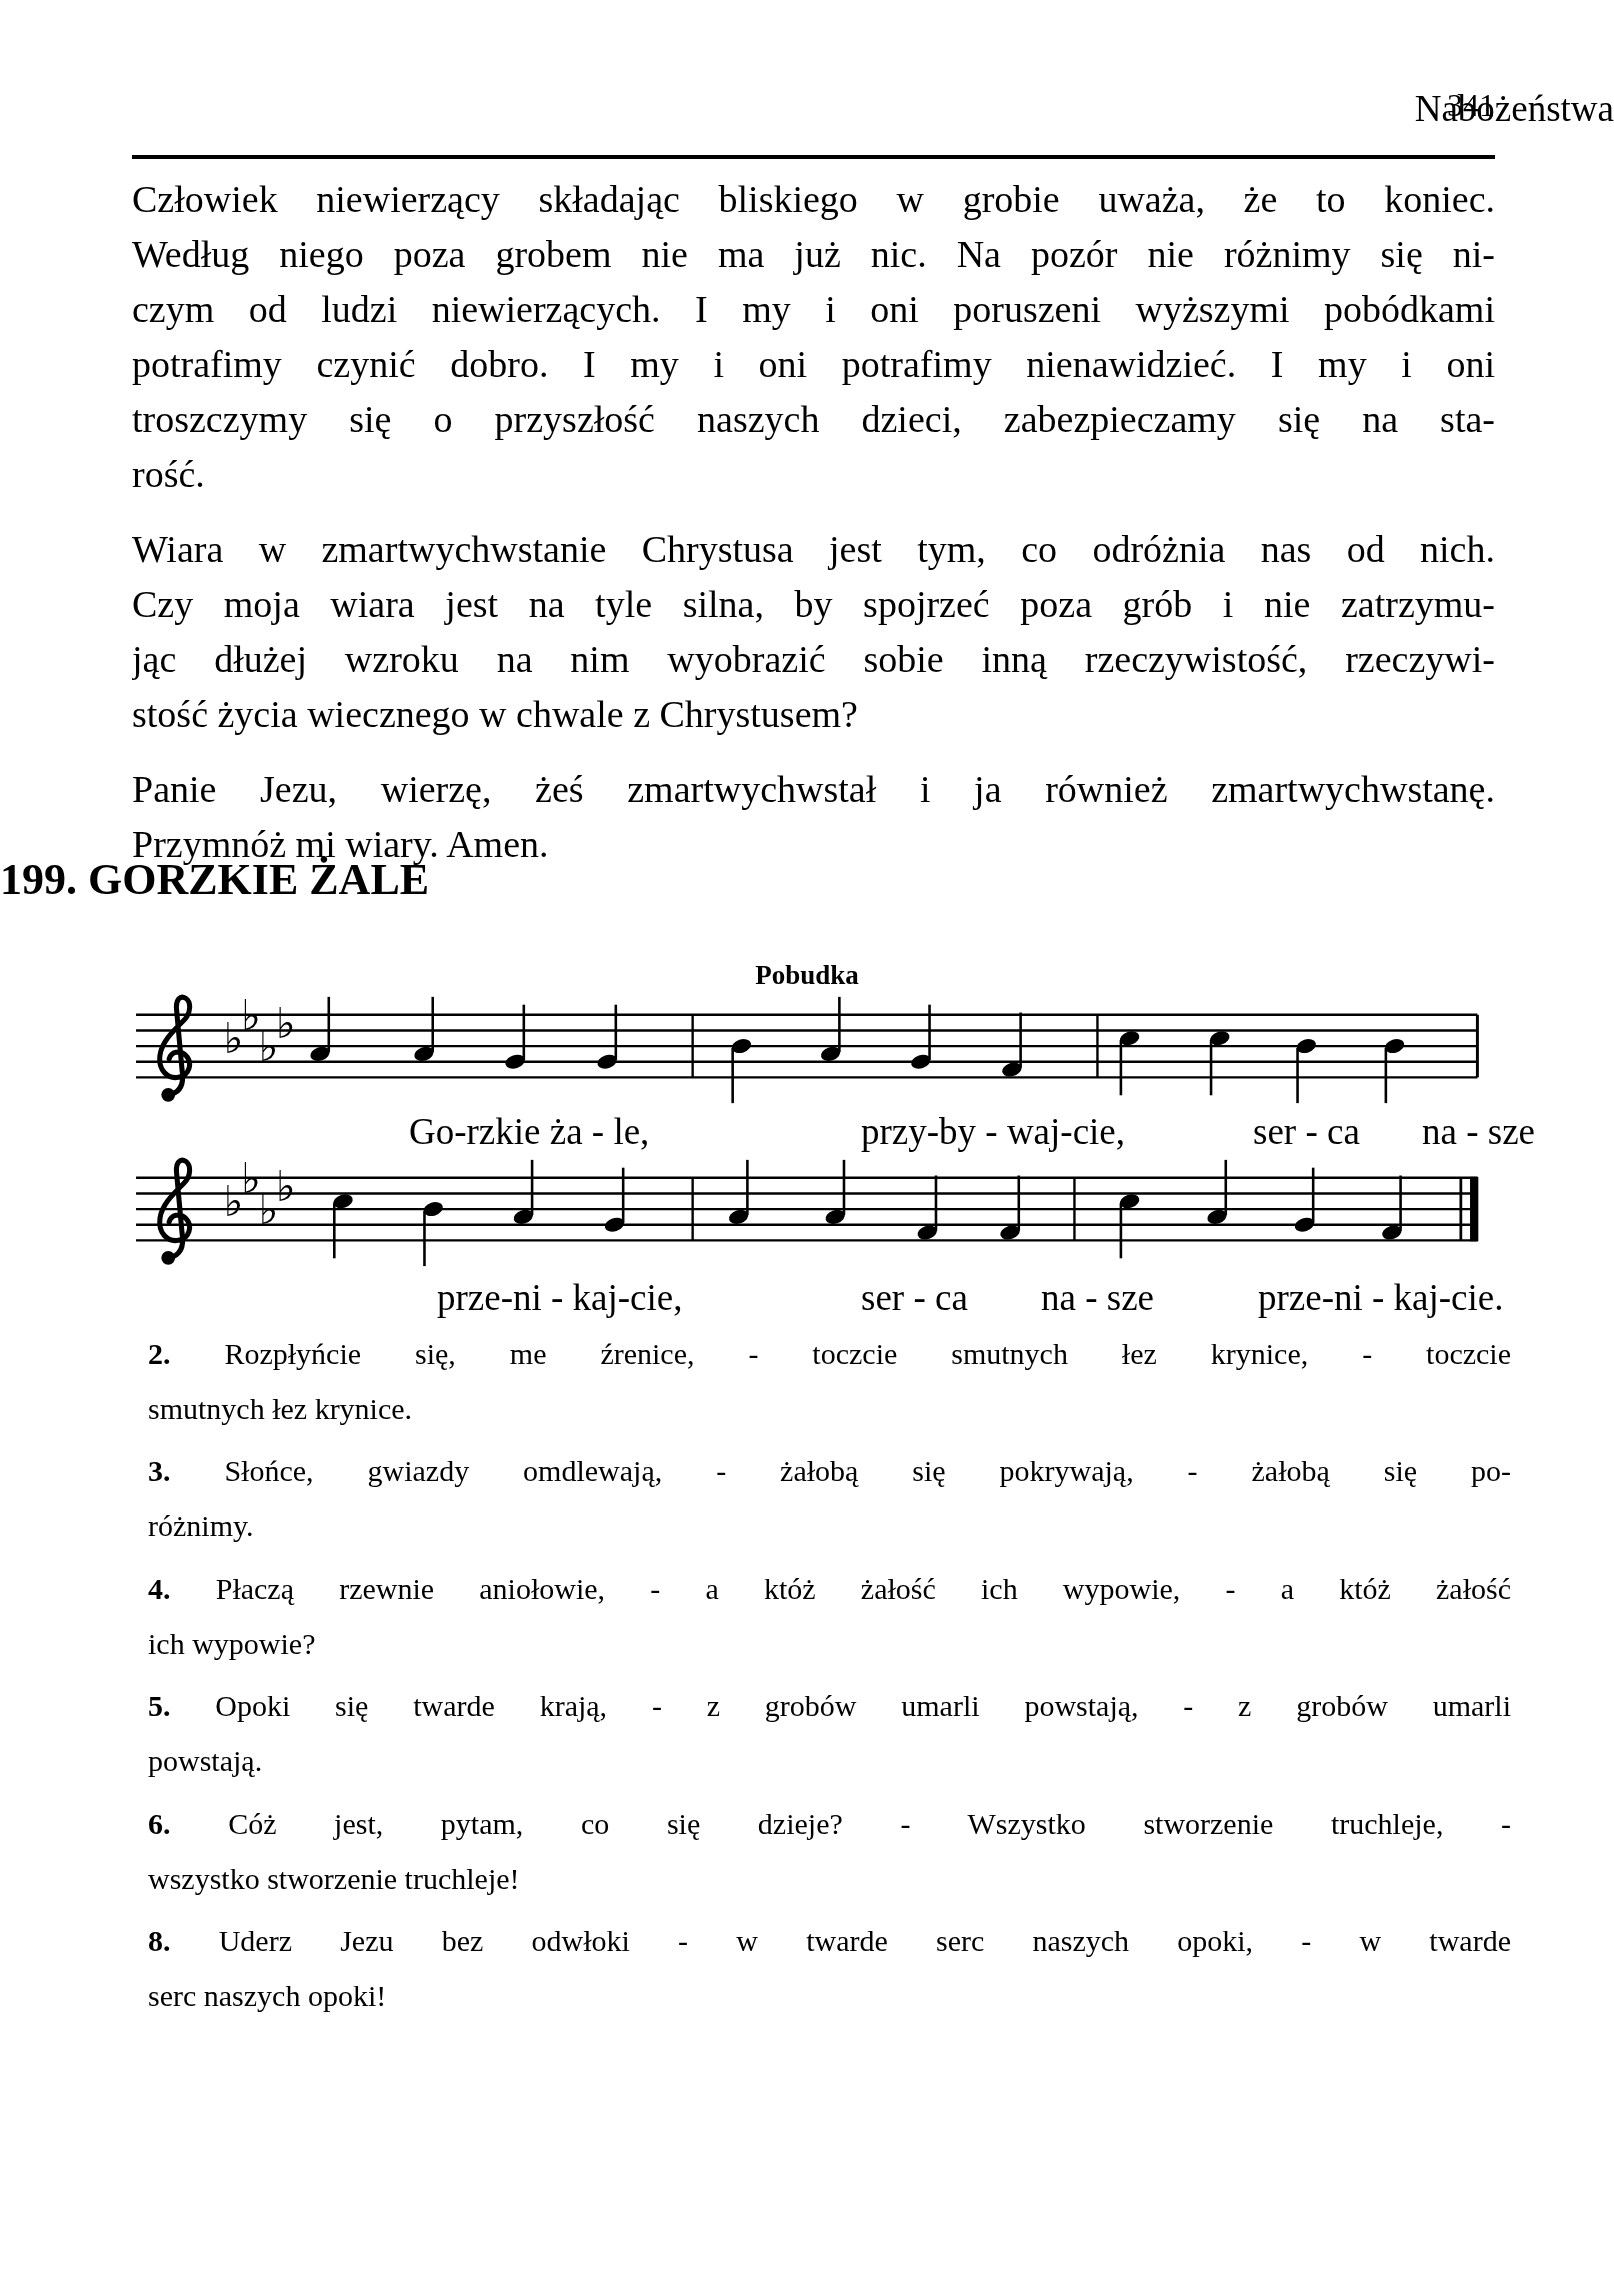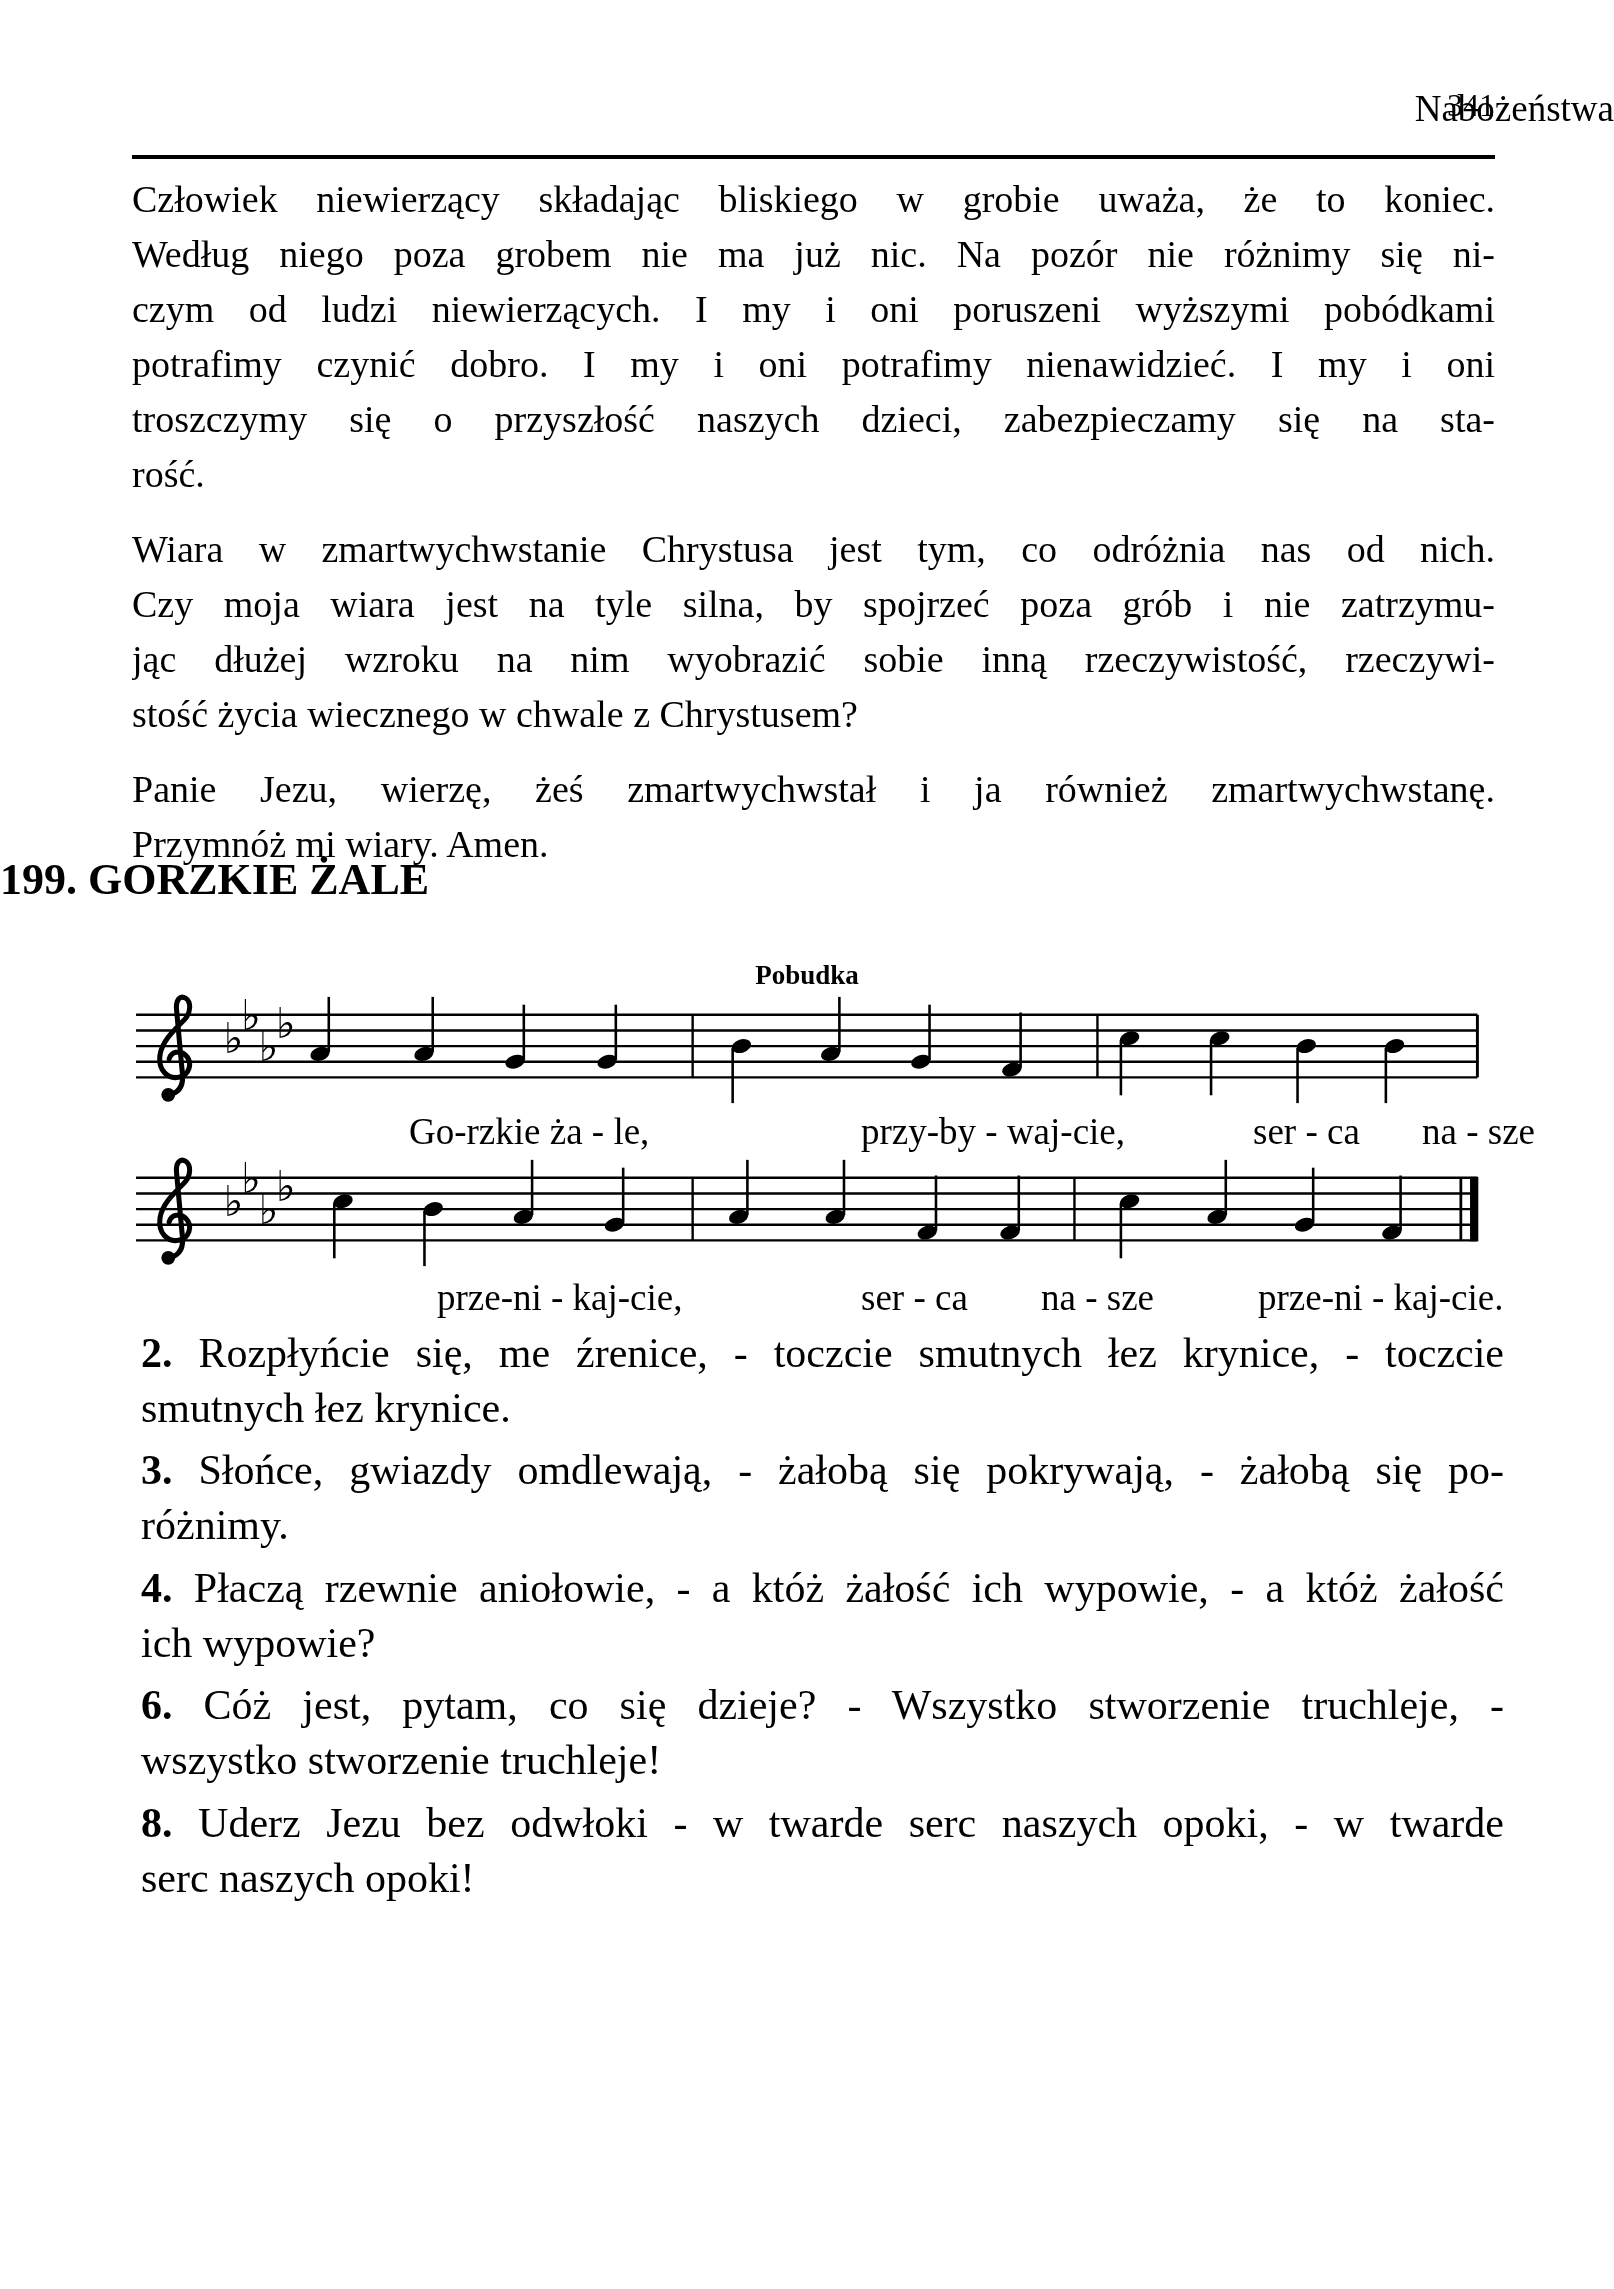--- a/index.html
+++ b/index.html
@@ -48,21 +48,21 @@
   .score-svg { position:absolute; left:132px; width:1366px; height:138px; }
   #staff-svg-1 { top:978px; }
   #staff-svg-2 { top:1141px; }
 
   .lyrics-line { position:absolute; left:132px; width:1366px; height:48px; font-size:37px; }
   #lyrics-1 { top:1110px; }
   #lyrics-2 { top:1276px; }
   .lyrics-line span { position:absolute; top:0; white-space:pre; }
 
   
-  #verses { position:absolute; left:141px; top:1326px; width:1363px; font-size:42px; }
+  #verses { position:absolute; left:148px; top:1326px; width:1363px; font-size:30px; }
   .verse { margin-bottom:7.4px; }
   .vnum { font-weight:bold; }
   .vnum:after { content:" "; }
 </style>
 </head>
 <body>
 
 <div class="page">
 
   <div class="hdr-title">Nabożeństwa</div>
@@ -245,20 +245,24 @@
       </div>
       <div class="verse">
         <div class="pline just"><span class="vnum">3.</span>Słońce, gwiazdy omdlewają, - żałobą się pokrywają, - żałobą się po-</div>
         <div class="pline">różnimy.</div>
       </div>
       <div class="verse">
         <div class="pline just"><span class="vnum">4.</span>Płaczą rzewnie aniołowie, - a któż żałość ich wypowie, - a któż żałość</div>
         <div class="pline">ich wypowie?</div>
       </div>
       <div class="verse">
+        <div class="pline just"><span class="vnum">5.</span>Opoki się twarde krają, - z grobów umarli powstają, - z grobów umarli</div>
+        <div class="pline">powstają.</div>
+      </div>
+      <div class="verse">
         <div class="pline just"><span class="vnum">6.</span>Cóż jest, pytam, co się dzieje? - Wszystko stworzenie truchleje, -</div>
         <div class="pline">wszystko stworzenie truchleje!</div>
       </div>
       <div class="verse">
         <div class="pline just"><span class="vnum">8.</span>Uderz Jezu bez odwłoki - w twarde serc naszych opoki, - w twarde</div>
         <div class="pline">serc naszych opoki!</div>
       </div>
     </div>
 </div>
 

